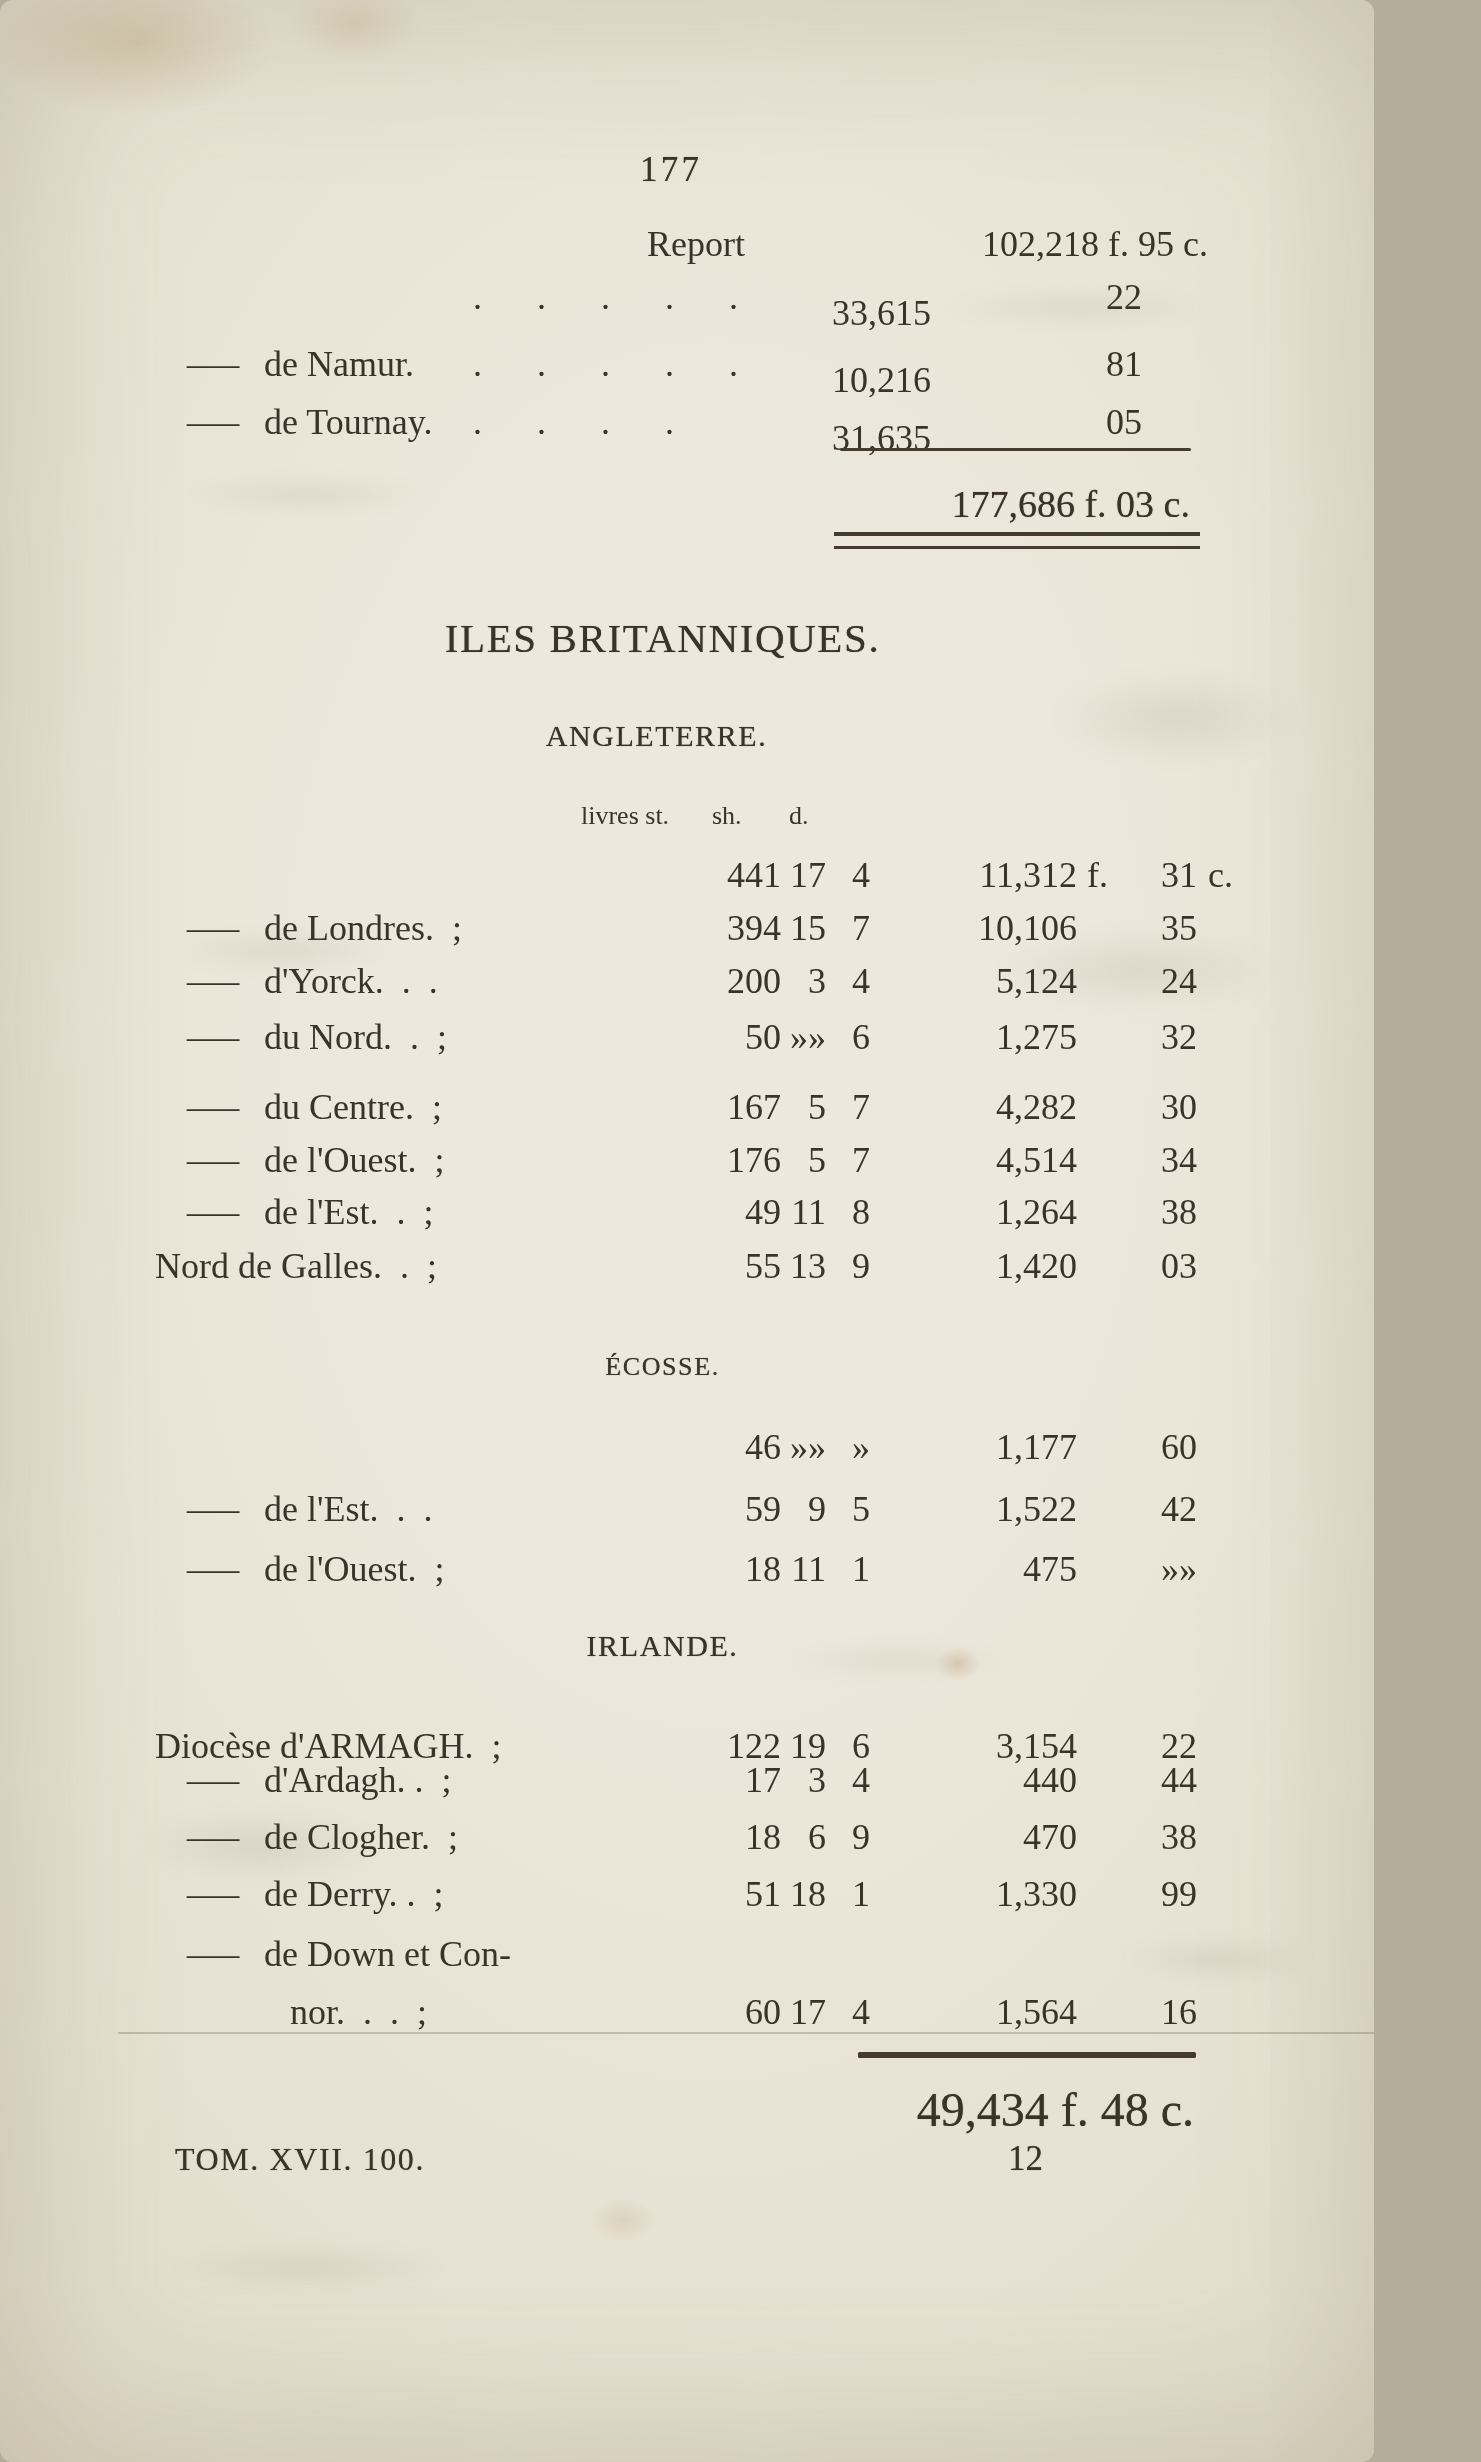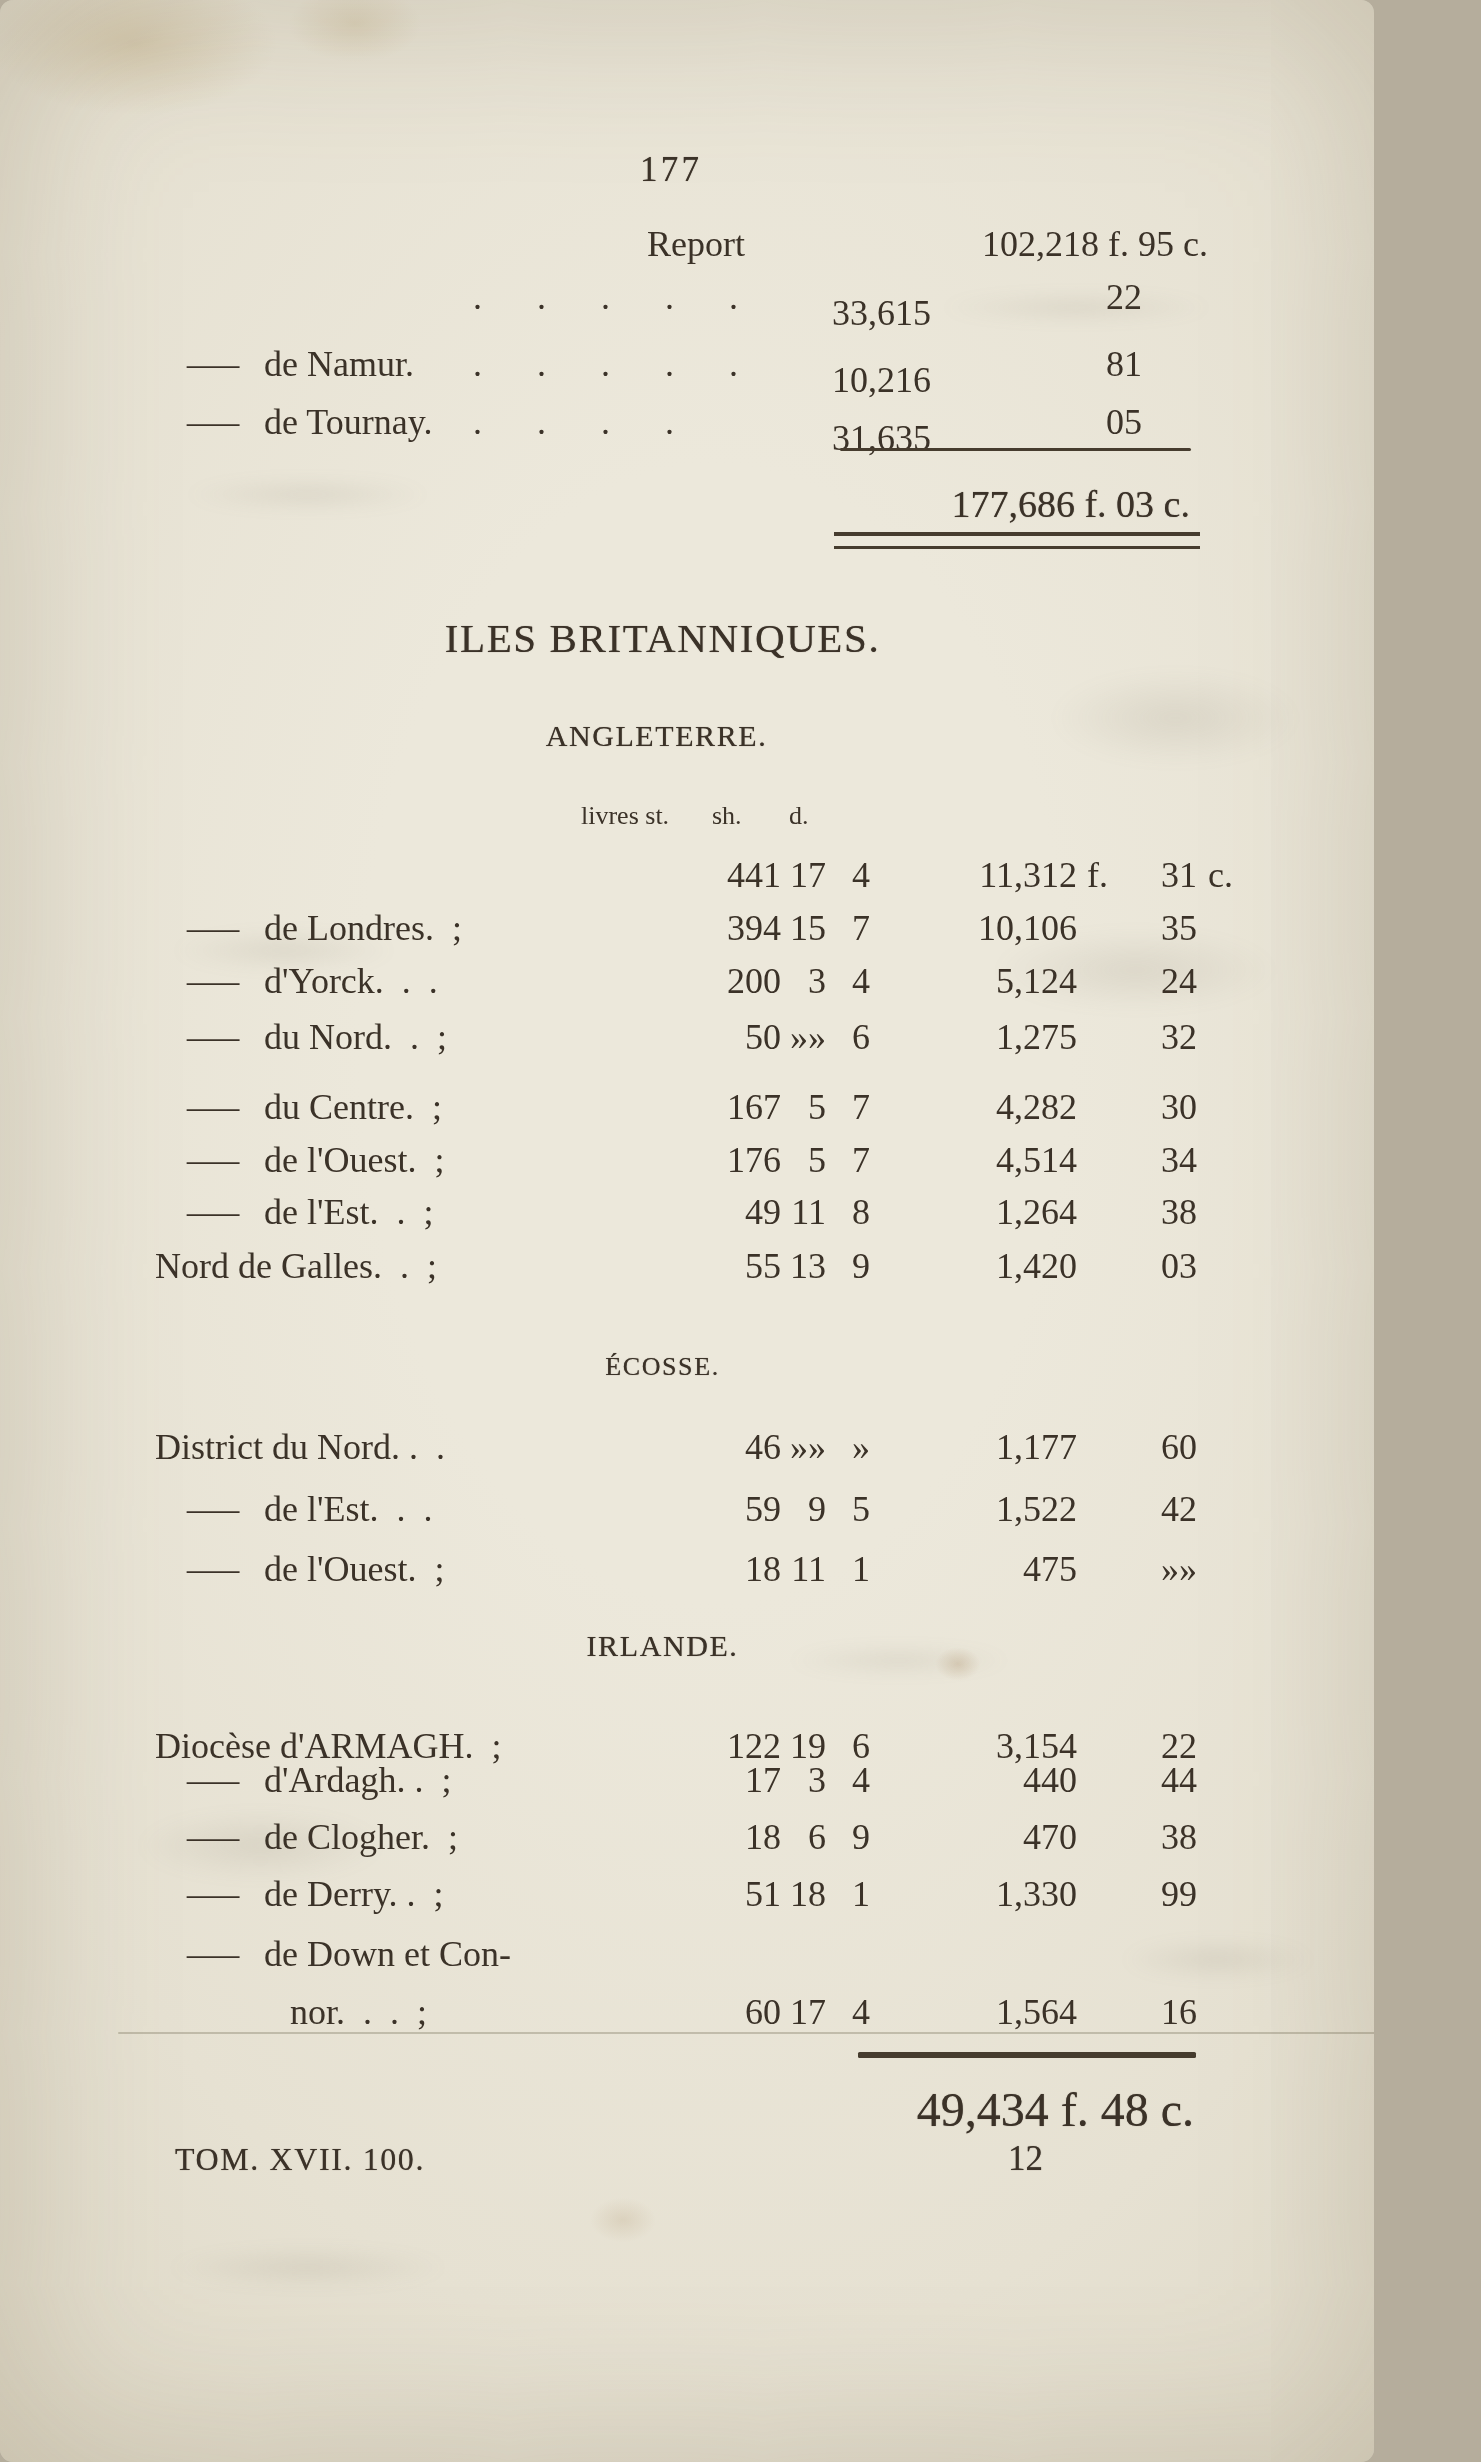--- a/index.html
+++ b/index.html
@@ -162,21 +162,20 @@
     <span class="livres">55</span>
     <span class="sh">13</span>
     <span class="dcol">9</span>
     <span class="francs">1,420</span>
     <span class="cents">03</span>
   </div>
 
   <div class="txt ink center" style="left:268px;top:1352px;width:789px;font-size:26px;letter-spacing:1.6px;">ÉCOSSE.</div>
 
   <div class="row" style="top:1424px;">
-    <span class="lbl">District du Nord. .  .</span>
     <span class="livres">46</span>
     <span class="sh">»»</span>
     <span class="dcol">»</span>
     <span class="francs">1,177</span>
     <span class="cents">60</span>
   </div>
   <div class="row sub" style="top:1486px;">
     <span class="dash">—</span>
     <span class="lbl">de l'Est.  .  .</span>
     <span class="livres">59</span>

